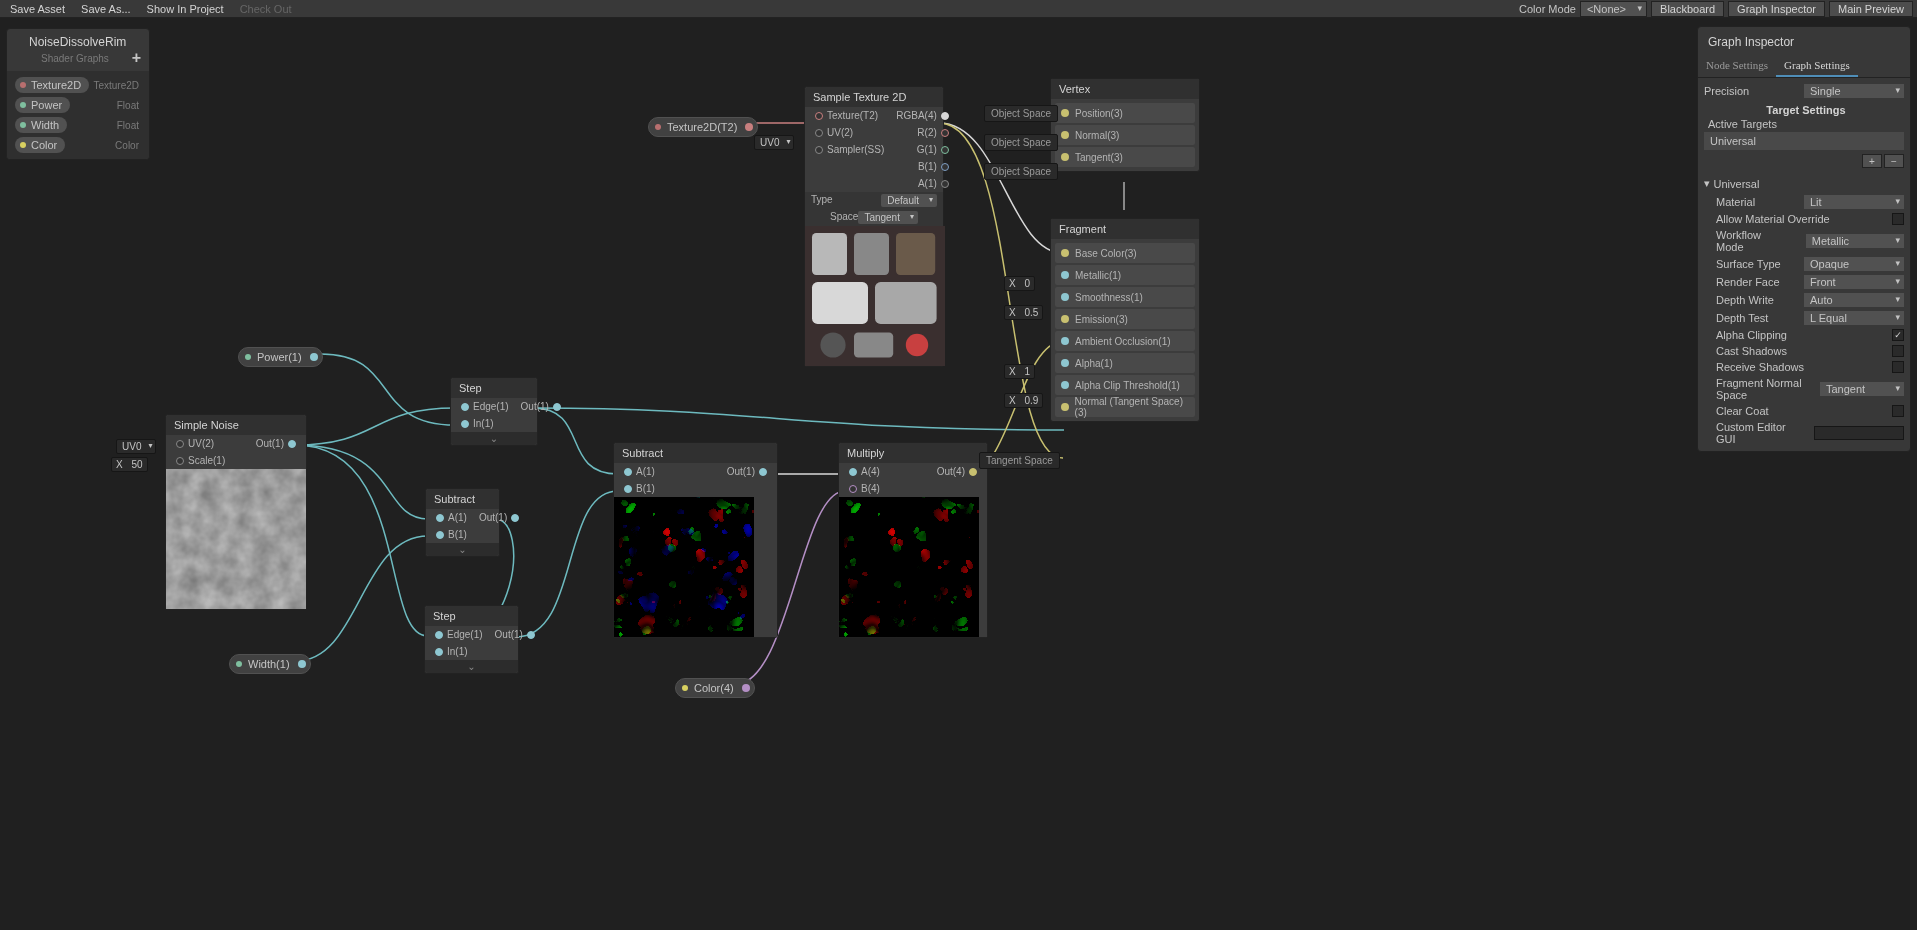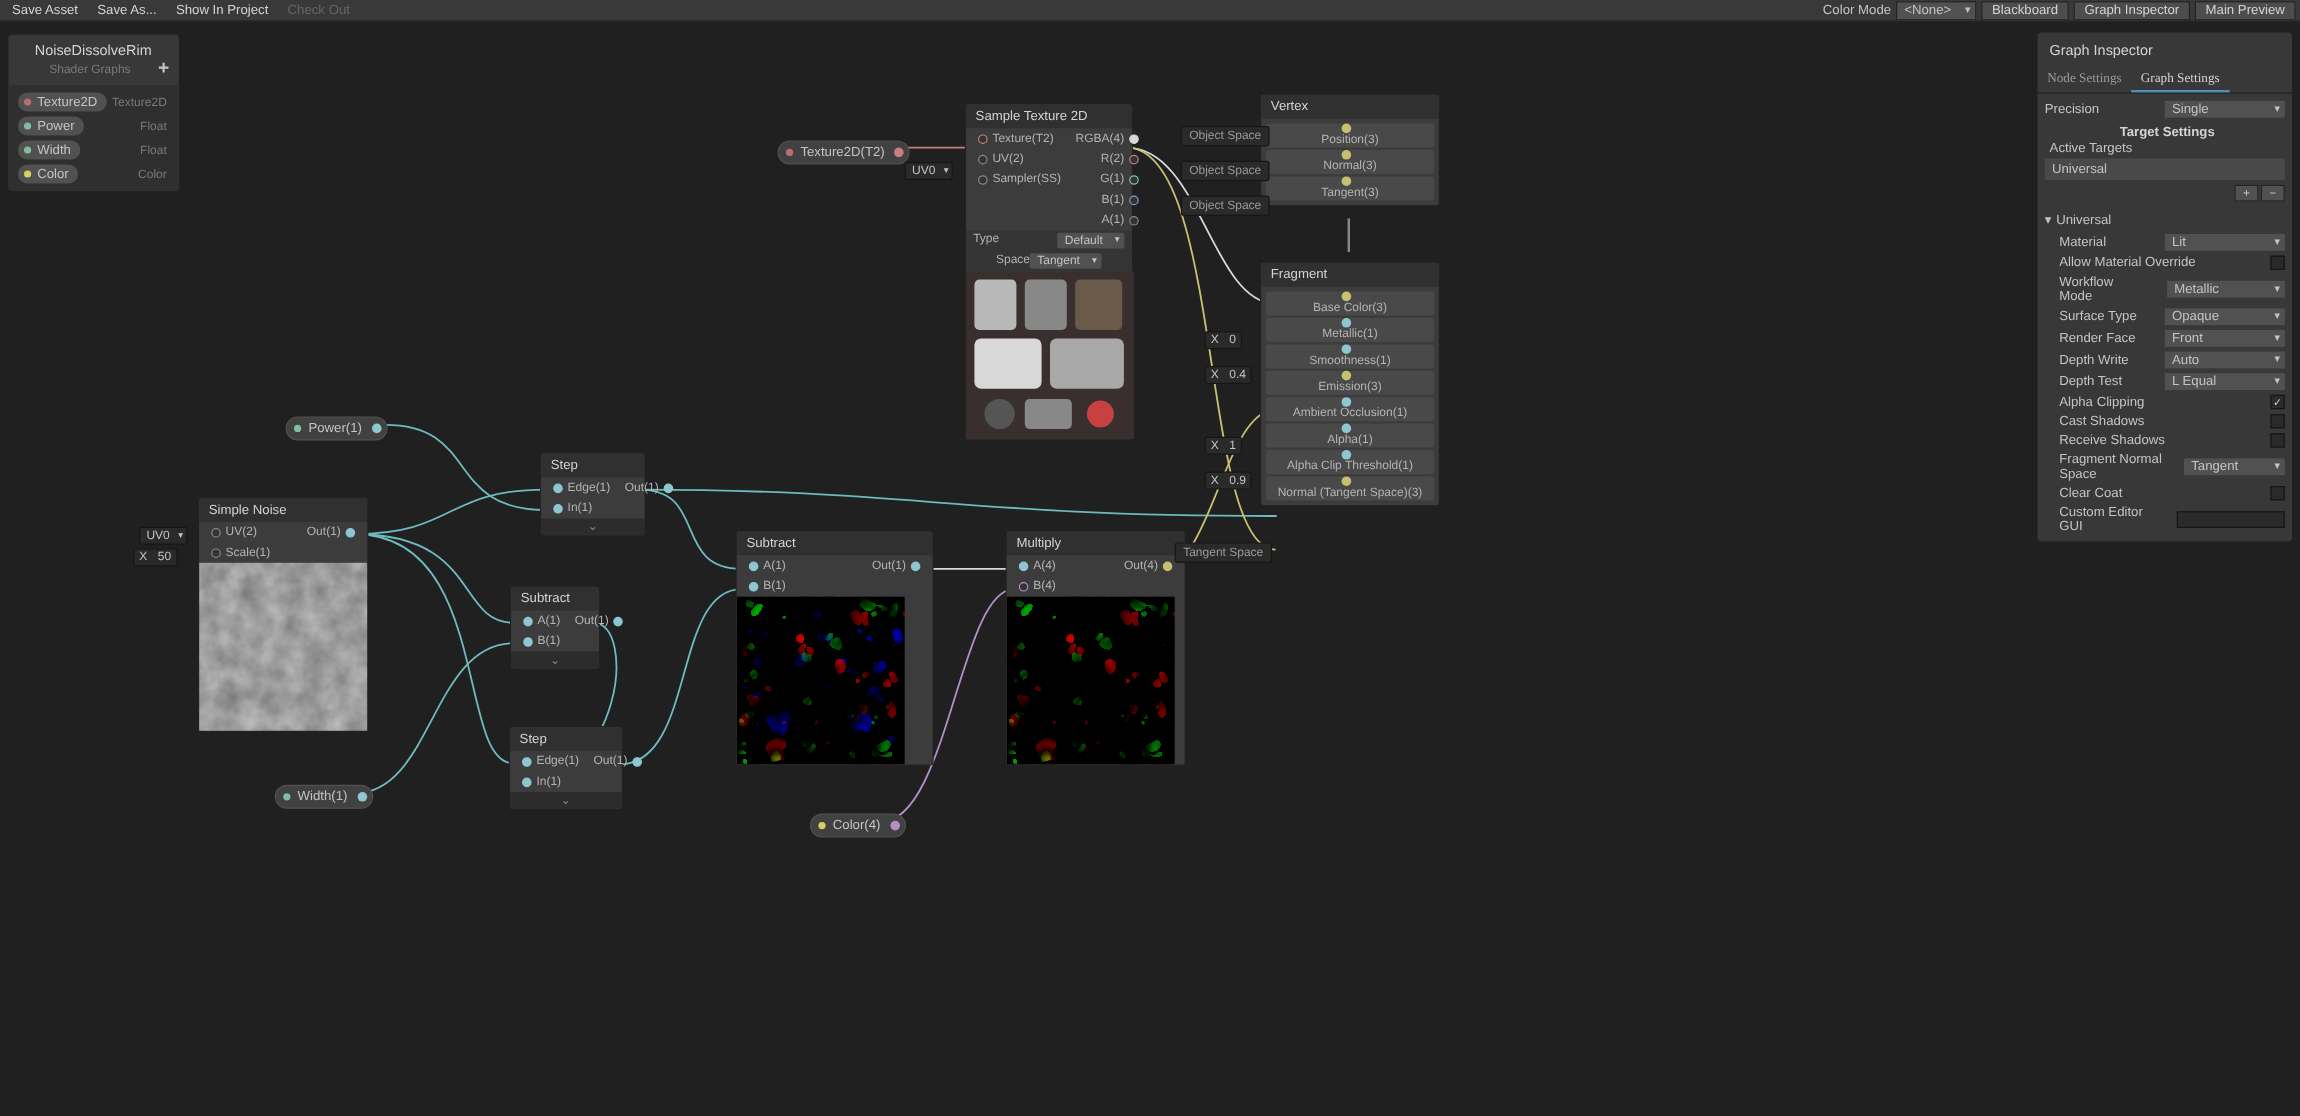--- a/index.html
+++ b/index.html
@@ -98,21 +98,21 @@
   .tiny-dd::after { content: '▾'; position: absolute; right: 3px; font-size: 8px; }
 
   .master-node {
     position: absolute;
     background: #3c3c3c;
     border: 1px solid #222;
     border-radius: 3px;
     width: 150px;
   }
   .master-section-h { background: #303030; padding: 4px 8px; color: #d4d4d4; }
-  .master-row { display: flex; align-items: center; height: 20px; padding: 0 6px; background: #494949; margin: 2px 4px; border-radius: 2px; flex-direction: column; }
+  .master-row { display: flex; align-items: center; height: 20px; padding: 0 6px; background: #494949; margin: 2px 4px; border-radius: 2px; }
   .master-row .dot { width: 8px; height: 8px; border-radius: 50%; margin-right: 6px; }
 
   .ext-badge { position: absolute; background: #2a2a2a; color: #9a9a9a; font-size: 10px; padding: 2px 6px; border: 1px solid #161616; border-radius: 2px; }
 
   .inspector {
     position: absolute;
     top: 26px; right: 6px;
     width: 214px;
     background: #383838;
     border: 1px solid #222;
@@ -531,21 +531,21 @@
         <span class="dot" style="background:#8ec7d1"></span>
         <span class="port-label">Alpha Clip Threshold(1)</span>
       </div>
     <div class="master-row">
         <span class="dot" style="background:#c8c070"></span>
         <span class="port-label">Normal (Tangent Space)(3)</span>
       </div>
   </div>
 </div>
 <div class="tiny-input" style="top:276px;left:1004px"><span>X</span>&nbsp;<span>0</span></div>
-<div class="tiny-input" style="top:305px;left:1004px"><span>X</span>&nbsp;<span>0.4</span></div>
+<div class="tiny-input" style="top:305px;left:1004px"><span>X</span>&nbsp;<span>0.5</span></div>
 <div class="tiny-input" style="top:364px;left:1004px"><span>X</span>&nbsp;<span>1</span></div>
 <div class="tiny-input" style="top:393px;left:1004px"><span>X</span>&nbsp;<span>0.9</span></div>
 <div class="ext-badge" style="top:452px;left:979px">Tangent Space</div>
 
 <div class="inspector">
   <div class="insp-header">Graph Inspector</div>
   <div class="insp-tabs">
     <div class="insp-tab">Node Settings</div>
     <div class="insp-tab active">Graph Settings</div>
   </div>

